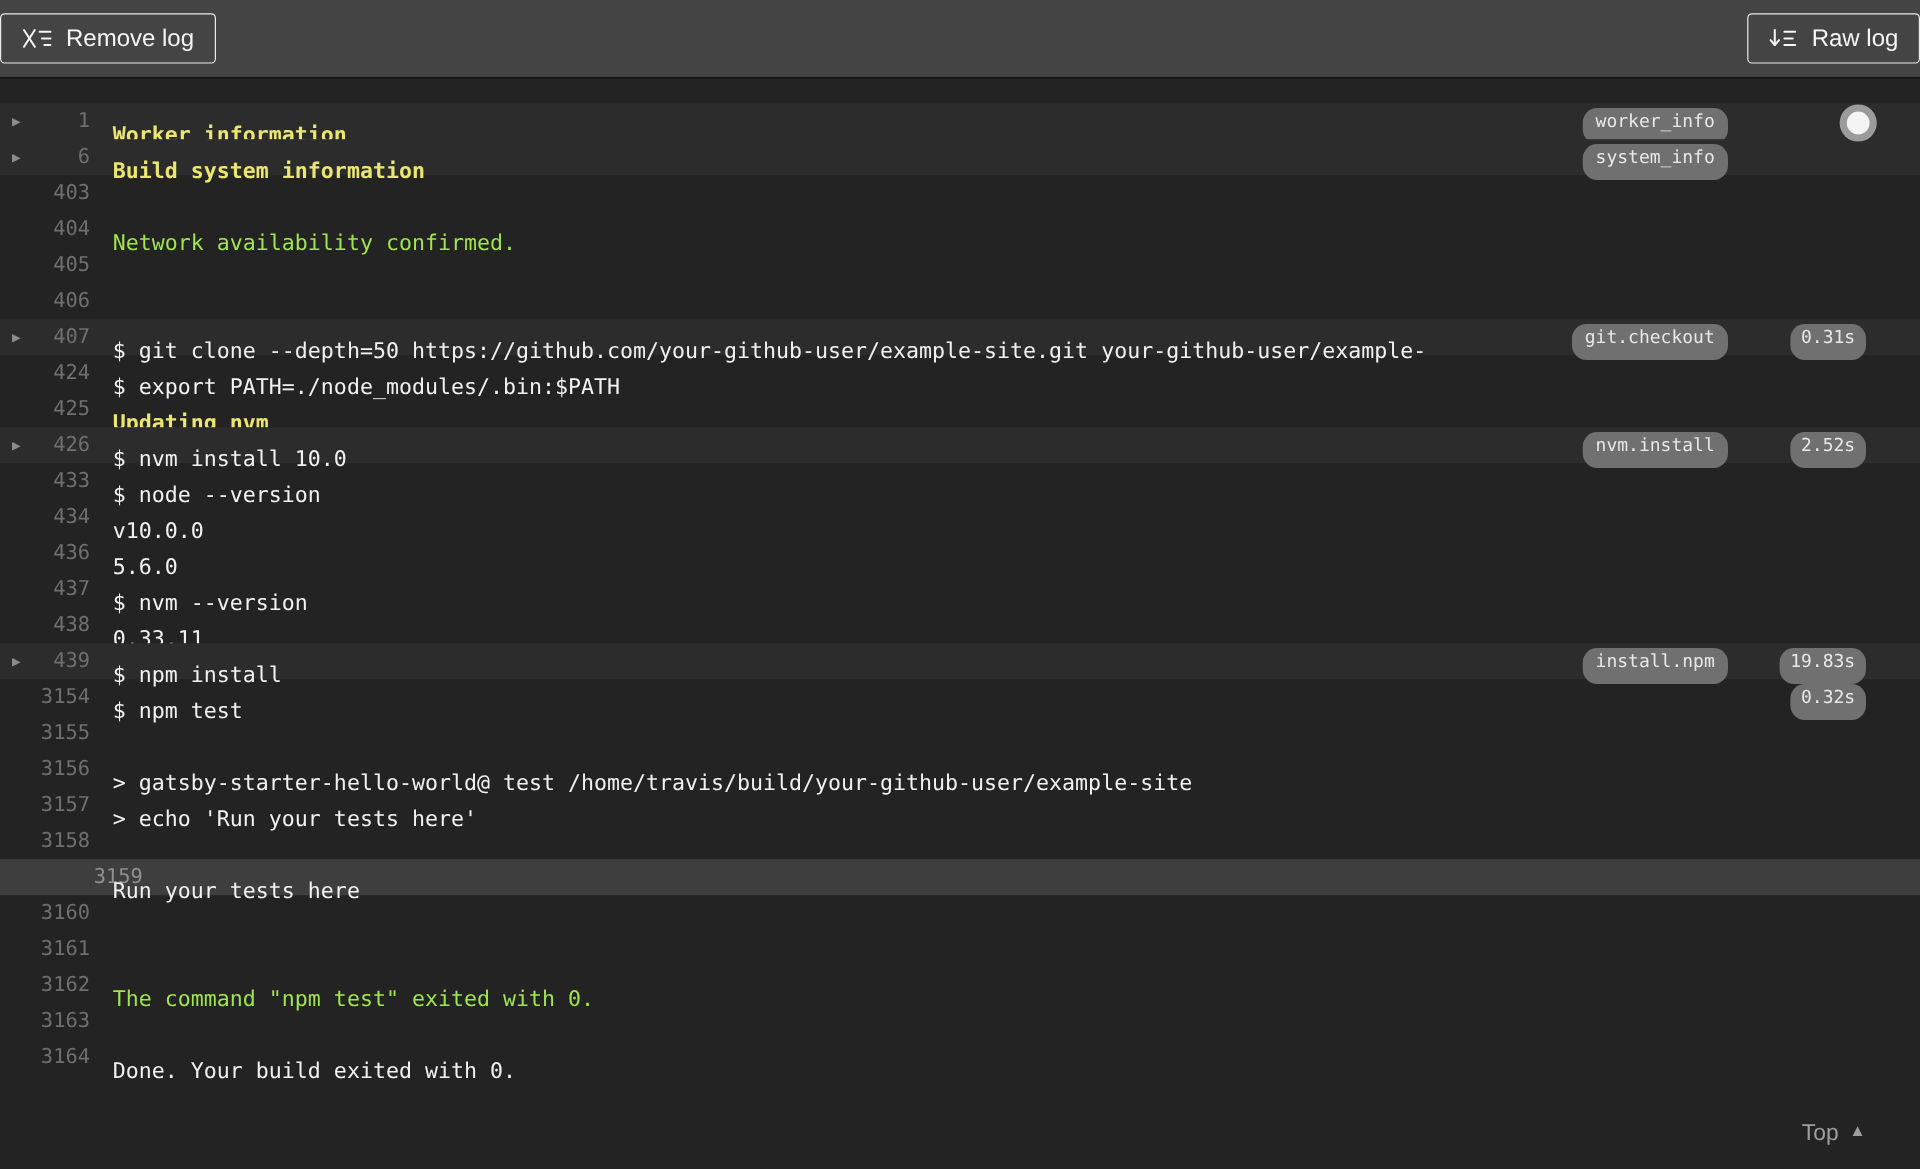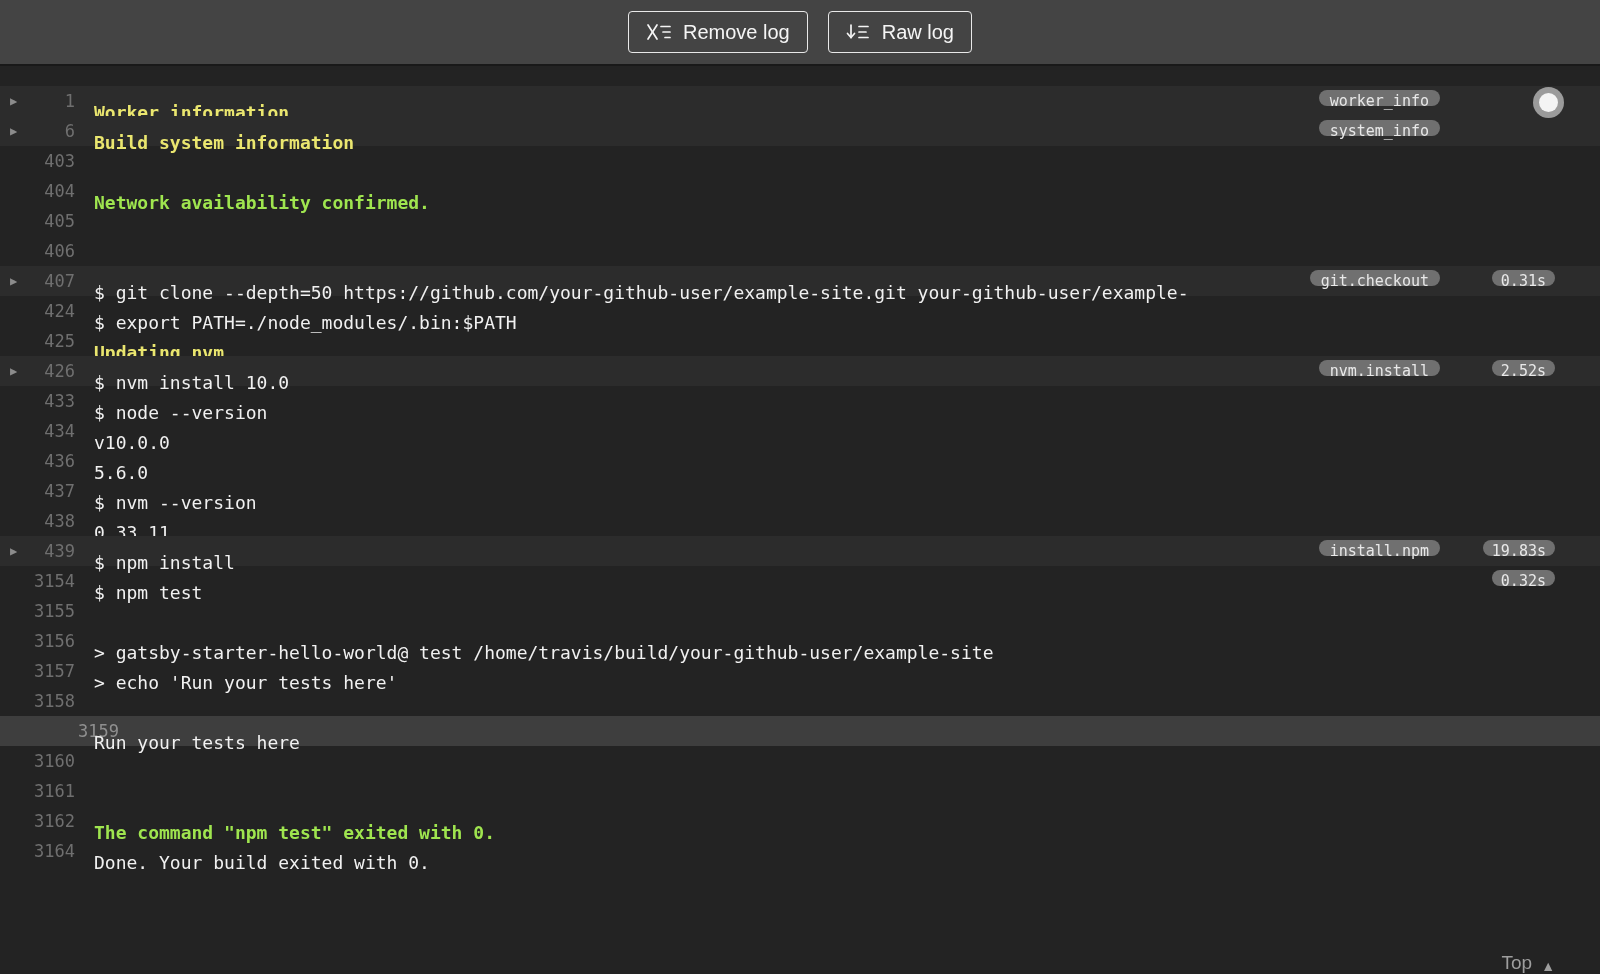--- a/index.html
+++ b/index.html
@@ -8,21 +8,21 @@
     background: var(--log-bg, #232323);
     font-family: "DejaVu Sans Mono", monospace;
   }
 
   
   .toolbar {
     height:66px;
     background: var(--header-bg, #444444);
     border-bottom: 2px solid #191919;
     display:flex;
-    justify-content:center;
+    justify-content:space-between;
     align-items:center;
     gap:20px;
   }
   .tool-btn {
     display:flex;
     align-items:center;
     gap:11px;
     height:42px;
     padding:0 17px;
     background:transparent;
@@ -64,25 +64,25 @@
     left:0; top:0;
     width:75px;
     text-align:right;
     font-size:17px;
     color: var(--num, #6f6f6f);
     cursor:pointer;
   }
   .row.hl .num { color:#8f8f8f;margin-left:44px; }
   .txt { position:absolute; left:94px; top:12px; }
   .txt.yellow { color: var(--yellow, #eae66f); font-weight:bold; }
-  .txt.green  { color: var(--green, #9fe54f); font-weight:bold; }
+  .txt.green  { color: var(--green, #9fe54f); font-weight:normal; }
   .pill {
     position:absolute;
     top:4px;
-    height:16px;
+    height:30px;
     line-height:22px;
     padding:0 11px;
     border-radius:12px;
     background: var(--badge-bg, #707070);
     color:#e8e8e8;
     font-size:15px;
   }
   .pill.tag { right:160px; }
   .pill.dur { right:45px; min-width:48px; text-align:center; padding:0 9px; }
 
@@ -101,21 +101,21 @@
     width:19px; height:19px;
     border-radius:50%;
     background:#f4f4f4;
   }
 
   
   .footer {
     height:40px;
     display:flex;
     justify-content:flex-end;
-    align-items:flex-end;
+    align-items:flex-start;
     gap:9px;
     padding-right:45px;
     color:#9e9e9e;
     font-family:"Liberation Sans", sans-serif;
     font-size:19px;
     cursor:pointer;
   }
   .footer .up { font-size:14px; color:#9e9e9e; }
 </style>
 </head>
@@ -169,20 +169,21 @@
       <div class="row fold"><span class="arrow">▶</span><span class="num">439</span><span class="txt">$ npm install</span><span class="pill tag">install.npm</span><span class="pill dur">19.83s</span></div>
       <div class="row"><span class="num">3154</span><span class="txt">$ npm test</span><span class="pill dur">0.32s</span></div>
       <div class="row"><span class="num">3155</span><span class="txt"></span></div>
       <div class="row"><span class="num">3156</span><span class="txt">&gt; gatsby-starter-hello-world@ test /home/travis/build/your-github-user/example-site</span></div>
       <div class="row"><span class="num">3157</span><span class="txt">&gt; echo 'Run your tests here'</span></div>
       <div class="row"><span class="num">3158</span><span class="txt"></span></div>
       <div class="row hl"><span class="num">3159</span><span class="txt">Run your tests here</span></div>
       <div class="row"><span class="num">3160</span><span class="txt"></span></div>
       <div class="row"><span class="num">3161</span><span class="txt"></span></div>
       <div class="row"><span class="num">3162</span><span class="txt green">The command "npm test" exited with 0.</span></div>
+      <div class="row"><span class="num">3163</span><span class="txt"></span></div>
       <div class="row"><span class="num">3164</span><span class="txt">Done. Your build exited with 0.</span></div>
     </div>
   <div class="scroll-dot">
     <div class="inner"></div>
   </div>
 </div>
 
 <div class="footer">
   <span>Top</span>
   <span class="up">▲</span>

